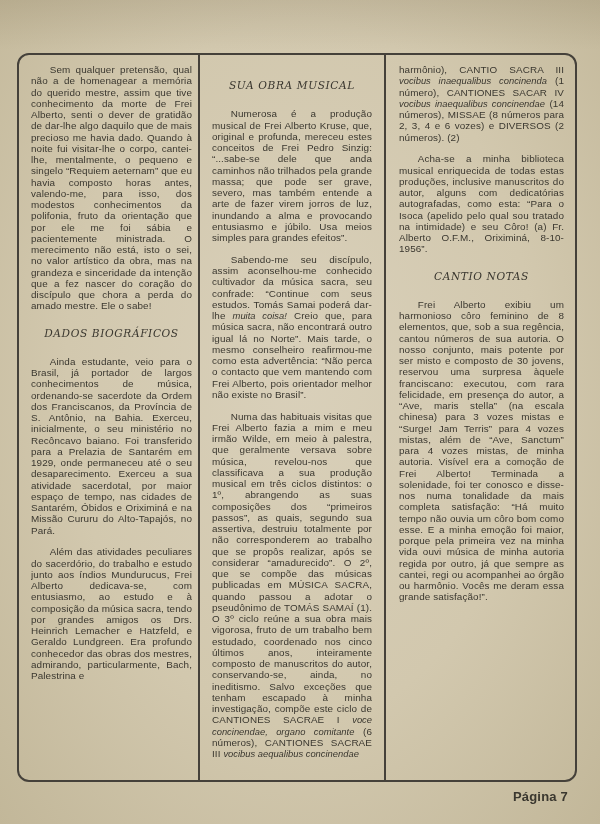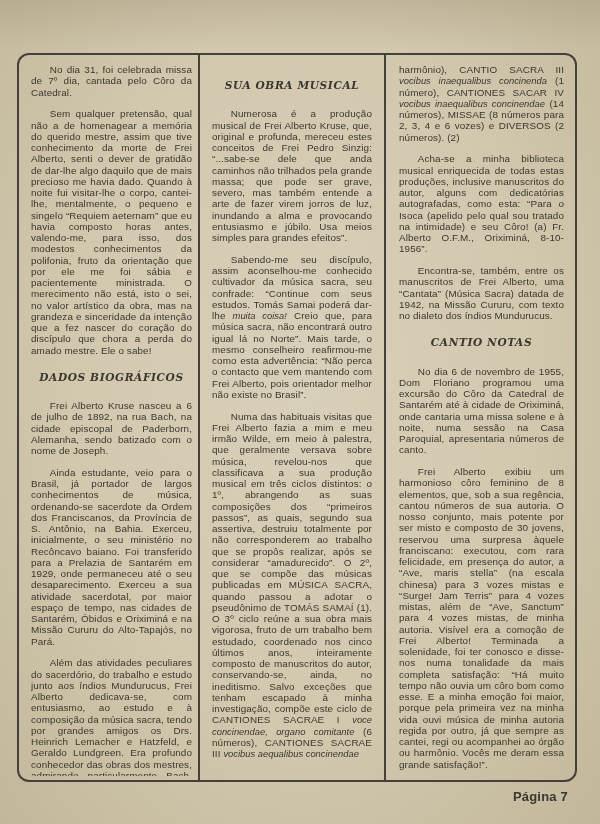--- a/index.html
+++ b/index.html
@@ -28,21 +28,21 @@
     font-size:9.9px;line-height:11.25px;text-align:justify;
     letter-spacing:.1px;
   }
   .col1{left:31px;width:161px;}
   .col2{left:212px;width:160px;}
   .col3{left:399px;width:165px;}
   .para{margin:0 0 10.5px 0;}
   .para.indent{text-indent:1.9em;}
   .heading{
     font-family:"DejaVu Serif","Liberation Serif",serif;
-    font-style:italic;font-weight:700;
+    font-style:italic;font-weight:400;
     font-size:10.6px;letter-spacing:.6px;
     text-align:center;margin:16px 0 17px 0;text-indent:0;
   }
   .lat{
     font-family:Liberation Sans, sans-serif;
     font-style:italic;font-size:9.4px;letter-spacing:0;
   }
   .page-number{
     position:absolute;top:789px;right:32px;
     font-size:13px;font-weight:bold;letter-spacing:.2px;
@@ -50,35 +50,31 @@
 </style>
 </head>
 <body>
 
 <div class="frame">
   <div class="vrule v1"></div>
   <div class="vrule v2"></div>
 </div>
 
 <div class="col col1">
-    <p class="para indent"><span>No dia 31, foi celebrada missa de 7º dia, cantada pelo Côro da Catedral.</span></p>
     <p class="para indent"><span>Sem qualquer pretensão, qual não a de homenagear a memória do querido mestre, assim que tive conhecimento da morte de Frei Alberto, senti o dever de gratidão de dar-lhe algo daquilo que de mais precioso me havia dado. Quando à noite fui visitar-lhe o corpo, cantei-lhe, mentalmente, o pequeno e singelo “Requiem aeternam” que eu havia composto horas antes, valendo-me, para isso, dos modestos conhecimentos da polifonia, fruto da orientação que por ele me foi sábia e pacientemente ministrada. O merecimento não está, isto o sei, no valor artístico da obra, mas na grandeza e sinceridade da intenção que a fez nascer do coração do discípulo que chora a perda do amado mestre. Ele o sabe!</span></p>
     <div class="heading">DADOS BIOGRÁFICOS</div>
-    <p class="para indent"><span>Frei Alberto Kruse nasceu a 6 de julho de 1892, na rua Bach, na cidade episcopal de Paderborn, Alemanha, sendo batizado com o nome de Joseph.</span></p>
     <p class="para indent"><span>Ainda estudante, veio para o Brasil, já portador de largos conhecimentos de música, ordenando-se sacerdote da Ordem dos Franciscanos, da Província de S. Antônio, na Bahia. Exerceu, inicialmente, o seu ministério no Recôncavo baiano. Foi transferido para a Prelazia de Santarém em 1929, onde permaneceu até o seu desaparecimento. Exerceu a sua atividade sacerdotal, por maior espaço de tempo, nas cidades de Santarém, Óbidos e Oriximiná e na Missão Cururu do Alto-Tapajós, no Pará.</span></p>
     <p class="para indent"><span>Além das atividades peculiares do sacerdório, do trabalho e estudo junto aos índios Mundurucus, Frei Alberto dedicava-se, com entusiasmo, ao estudo e à composição da música sacra, tendo por grandes amigos os Drs. Heinrich Lemacher e Hatzfeld, e Geraldo Lundgreen. Era profundo conhecedor das obras dos mestres, admirando, particularmente, Bach, Palestrina e</span></p>
   </div>
 <div class="col col2">
     <div class="heading">SUA OBRA MUSICAL</div>
     <p class="para indent"><span>Numerosa é a produção musical de Frei Alberto Kruse, que, original e profunda, mereceu estes conceitos de Frei Pedro Sinzig: “...sabe-se dele que anda caminhos não trilhados pela grande massa; que pode ser grave, severo, mas também entende a arte de fazer virem jorros de luz, inundando a alma e provocando entusiasmo e júbilo. Usa meios simples para grandes efeitos”.</span></p>
     <p class="para indent"><span>Sabendo-me seu discípulo, assim aconselhou-me conhecido cultivador da música sacra, seu confrade: “Continue com seus estudos. Tomás Samai poderá dar-lhe </span><span class="lat">muita coisa!</span><span> Creio que, para música sacra, não encontrará outro igual lá no Norte”. Mais tarde, o mesmo conselheiro reafirmou-me como esta advertência: “Não perca o contacto que vem mantendo com Frei Alberto, pois orientador melhor não existe no Brasil”.</span></p>
     <p class="para indent"><span>Numa das habituais visitas que Frei Alberto fazia a mim e meu irmão Wilde, em meio à palestra, que geralmente versava sobre música, revelou-nos que classificava a sua produção musical em três ciclos distintos: o 1º, abrangendo as suas composições dos “primeiros passos”, as quais, segundo sua assertiva, destruiu totalmente por não corresponderem ao trabalho que se propôs realizar, após se considerar “amadurecido”. O 2º, que se compõe das músicas publicadas em MÚSICA SACRA, quando passou a adotar o pseudônimo de TOMÁS SAMAÍ (1). O 3º ciclo reúne a sua obra mais vigorosa, fruto de um trabalho bem estudado, coordenado nos cinco últimos anos, inteiramente composto de manuscritos do autor, conservando-se, ainda, no ineditismo. Salvo exceções que tenham escapado à minha investigação, compõe este ciclo de CANTIONES SACRAE I </span><span class="lat">voce concinendae, organo comitante</span><span> (6 números), CANTIONES SACRAE III </span><span class="lat">vocibus aequalibus concinendae</span></p>
   </div>
 <div class="col col3">
     <p class="para"><span>harmônio), CANTIO SACRA III </span><span class="lat">vocibus inaequalibus concinenda</span><span> (1 número), CANTIONES SACAR IV </span><span class="lat">vocibus inaequalibus concinendae</span><span> (14 números), MISSAE (8 números para 2, 3, 4 e 6 vozes) e DIVERSOS (2 números). (2)</span></p>
     <p class="para indent"><span>Acha-se a minha biblioteca musical enriquecida de todas estas produções, inclusive manuscritos do autor, alguns com dedicatórias autografadas, como esta: “Para o Isoca (apelido pelo qual sou tratado na intimidade) e seu Côro! (a) Fr. Alberto O.F.M., Oriximiná, 8-10-1956”.</span></p>
-    <p class="para indent"><span>Encontra-se, também, entre os manuscritos de Frei Alberto, uma “Cantata” (Música Sacra) datada de 1942, na Missão Cururu, com texto no dialeto dos índios Mundurucus.</span></p>
     <div class="heading">CANTIO NOTAS</div>
-    <p class="para indent"><span>No dia 6 de novembro de 1955, Dom Floriano programou uma excursão do Côro da Catedral de Santarém até à cidade de Oriximiná, onde cantaria uma missa solene e à noite, numa sessão na Casa Paroquial, apresentaria números de canto.</span></p>
     <p class="para indent"><span>Frei Alberto exibiu um harmonioso côro feminino de 8 elementos, que, sob a sua regência, cantou números de sua autoria. O nosso conjunto, mais potente por ser misto e composto de 30 jovens, reservou uma surpresa àquele franciscano: executou, com rara felicidade, em presença do autor, a “Ave, maris stella” (na escala chinesa) para 3 vozes mistas e “Surge! Jam Terris” para 4 vozes mistas, além de “Ave, Sanctum” para 4 vozes mistas, de minha autoria. Visível era a comoção de Frei Alberto! Terminada a solenidade, foi ter conosco e disse-nos numa tonalidade da mais completa satisfação: “Há muito tempo não ouvia um côro bom como esse. E a minha emoção foi maior, porque pela primeira vez na minha vida ouvi música de minha autoria regida por outro, já que sempre as cantei, regi ou acompanhei ao órgão ou harmônio. Vocês me deram essa grande satisfação!”.</span></p>
   </div>
 
 <div class="page-number">Página 7</div>
 
 </body></html>

